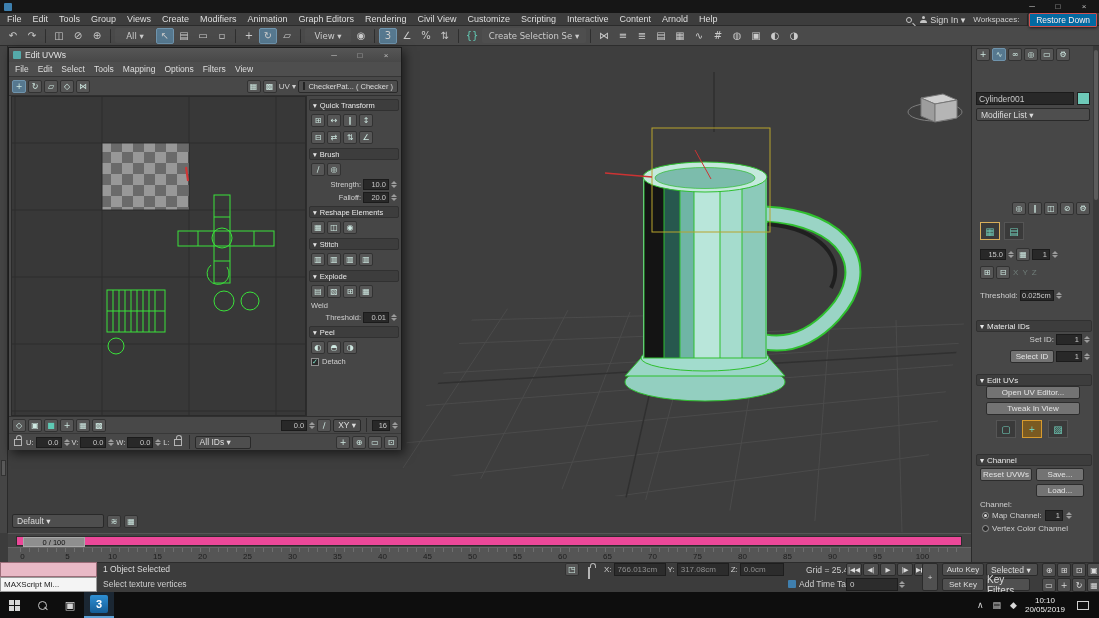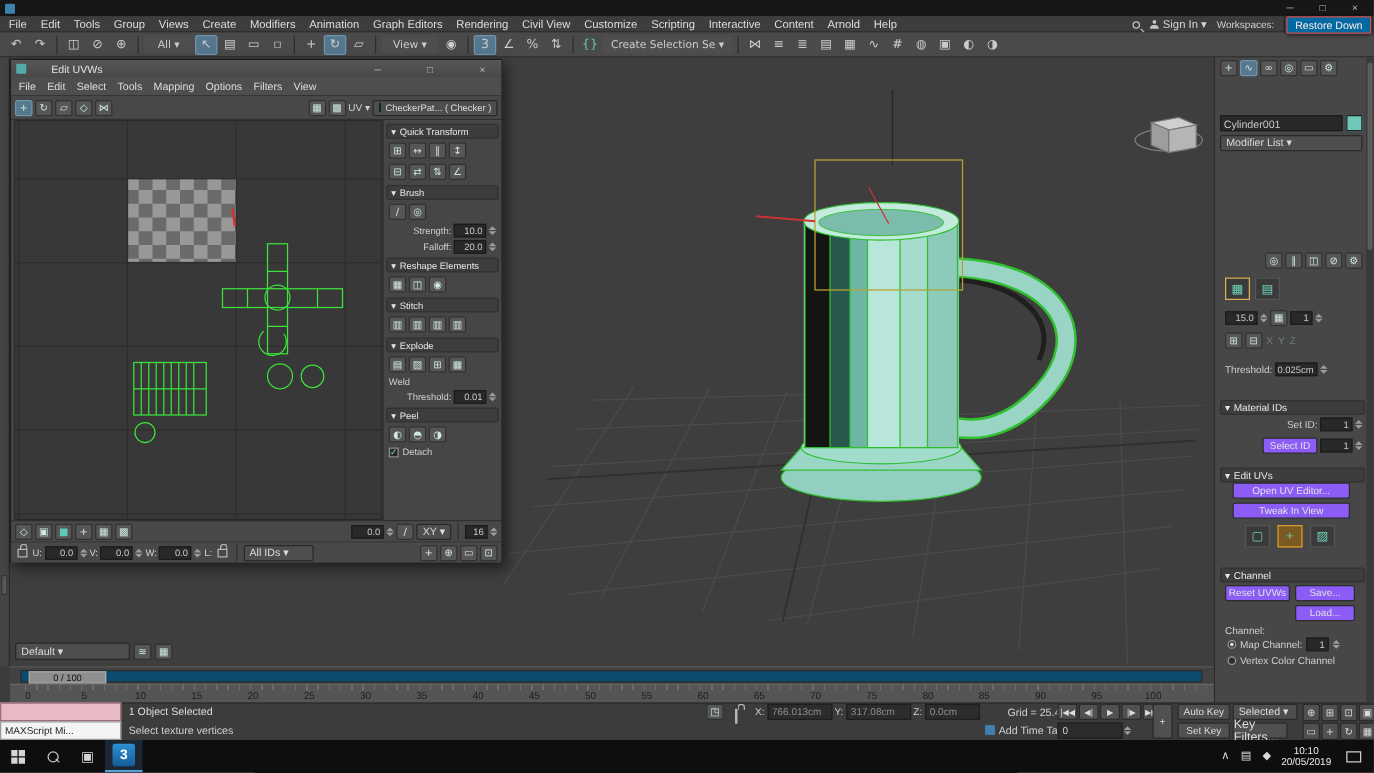--- a/index.html
+++ b/index.html
@@ -31,21 +31,21 @@
 .tb-icon.dd{font-size:8.5px;height:15px}
 .tb-icon.teal{color:#63c7b2}
 .w40{min-width:40px}.w46{min-width:46px}.w104{min-width:104px}
 .sep{min-width:1px;width:1px;height:14px;background:#2e2e2e;margin:0 3px;border:none}
 
 .leftstrip{left:0;top:46px;width:8px;height:487px;background:#454545;border-right:1px solid #2a2a2a}
 .dockhandle{left:1px;top:460px;width:5px;height:16px;background:#5a5a5a;border:1px solid #333}
 .viewport{left:8px;top:46px;width:963px;height:487px;background:#3e3e3e}
 
 .uvwin{left:8px;top:47px;width:394px;height:403px;background:#4a4a4a;border:1px solid #1c1c1c;box-shadow:3px 4px 10px rgba(0,0,0,.55);z-index:30}
-.uvtitle{height:14px;background:linear-gradient(#565656,#484848);display:flex;align-items:center;gap:20px;padding:0 4px;font-size:8.5px;color:#e2e2e2}
+.uvtitle{height:14px;background:linear-gradient(#565656,#484848);display:flex;align-items:center;gap:4px;padding:0 4px;font-size:8.5px;color:#e2e2e2}
 .uvmenu{height:15px;background:#4e4e4e;border-bottom:1px solid #353535;display:flex;align-items:center;gap:9px;padding:0 6px;font-size:8.5px}
 .uvtools{height:19px;background:#484848;border-bottom:1px solid #303030;display:flex;align-items:center;gap:2px;padding:0 3px}
 .mini{min-width:14px;height:13px;background:#565656;border:1px solid #323232;border-radius:2px;color:#cfe9e2;font-size:8px;display:flex;align-items:center;justify-content:center;font-family:"DejaVu Sans",sans-serif}
 .mini.on{background:#56788f;border-color:#6f94ad}
 .mini.teal{color:#5ec9b4}
 .uvcanvas{left:2px;top:48px;width:295px;height:320px;background:#383838;border:1px solid #2a2a2a}
 .uvpanel{left:297px;top:48px;width:95px;height:320px;background:#464646;border-left:1px solid #2c2c2c;overflow:hidden;padding:1px}
 .rhead{background:#3d3d3d;border:1px solid #313131;border-radius:2px;height:12px;display:flex;align-items:center;gap:3px;padding:0 3px;font-size:7.5px;color:#e8e8e8;margin:2px 1px 1px 1px}
 .icons{display:flex;gap:2px;padding:2px 3px;flex-wrap:wrap}
 .srow{display:flex;align-items:center;justify-content:flex-end;gap:2px;padding:1px 3px;font-size:7.5px;color:#cfcfcf}
@@ -56,38 +56,38 @@
 .spn .up{border-bottom:3px solid #9c9c9c}
 .spn .dn{border-top:3px solid #9c9c9c}
 .chk{width:8px;height:8px;border:1px solid #909090;background:#2a2a2a;color:#7fe0c8;font-size:7px;display:flex;align-items:center;justify-content:center}
 .uvbottom{left:0;top:368px;width:392px;height:17px;background:#484848;border-top:1px solid #2f2f2f;display:flex;align-items:center;gap:2px;padding:0 3px}
 .uvbottom2{left:0;top:385px;width:392px;height:17px;background:#484848;border-top:1px solid #383838;display:flex;align-items:center;gap:2px;padding:0 3px;font-size:7.5px}
 .lock{width:8px;height:7px;border:1px solid #b5b5b5;position:relative;margin:0 2px}
 .lock:before{content:"";position:absolute;width:4px;height:4px;border:1px solid #b5b5b5;border-bottom:none;border-radius:3px 3px 0 0;left:1px;top:-5px}
 
 .cpanel{left:971px;top:46px;width:128px;height:516px;background:#474747;border-left:1px solid #2a2a2a}
 .cp-tabs{display:flex;gap:2px;padding:2px 4px}
-.btn{background:#8b5cf6;border:1px solid #2c2c2c;border-radius:2px;color:#e2e2e2;display:flex;align-items:center;justify-content:center;font-size:8px}
+.btn{background:#737373;border:1px solid #2c2c2c;border-radius:2px;color:#e2e2e2;display:flex;align-items:center;justify-content:center;font-size:8px}
 .stack{position:absolute;left:4px;top:79px;width:114px;height:75px;background:#353535;border:1px solid #272727;overflow:hidden}
 .stack-row{height:13px;display:flex;align-items:center;gap:3px;padding:0 3px;color:#dadada;font-size:8.5px}
 .stack-row .pre{color:#9fbfb4;font-size:7px}
 .stack-row.sel{background:#5c788e;color:#fff}
 .stack-row.base{padding-left:16px}
 .scrollbar{position:absolute;right:0;top:0;width:6px;height:516px;background:#3a3a3a}
 .scrollbar .thumb{position:absolute;left:1px;top:4px;width:4px;height:150px;background:#5c5c5c;border-radius:2px}
 .cp-label{font-size:8px;color:#cfcfcf}
 .bigicon{width:20px;height:18px;background:#3a3a3a;border:1px solid #555;color:#6fcdb9;font-size:10px;display:flex;align-items:center;justify-content:center}
 .bigicon.on{border-color:#d8ae5a}
 .xyz{color:#8fa7a0;font-size:8px;letter-spacing:1px;opacity:.55}
 .radio{width:7px;height:7px;border:1px solid #9a9a9a;border-radius:50%;background:#2c2c2c;display:inline-flex;align-items:center;justify-content:center}
 .radio.on:after{content:"";width:3px;height:3px;background:#ddd;border-radius:50%}
 .amber{background:#7a5a22;border-color:#d89b2e}
 
 .sliderrow{left:8px;top:533px;width:963px;height:14px;background:#424242;border-top:1px solid #555}
-.slidertrack{position:absolute;left:8px;top:2px;width:946px;height:10px;background:#0c4a6e;border:1px solid #2d2d2d}
+.slidertrack{position:absolute;left:8px;top:2px;width:946px;height:10px;background:#ec4899;border:1px solid #2d2d2d}
 .sliderhandle{position:absolute;left:6px;top:0px;width:62px;height:10px;background:#8f8f8f;border:1px solid #a8a8a8;color:#111;font-size:7.5px;display:flex;align-items:center;justify-content:center}
 .ruler{left:8px;top:547px;width:963px;height:15px;background:#555555;border-top:1px solid #666;
  background-image:repeating-linear-gradient(90deg,#6e6e6e 0 1px,transparent 1px 9px);background-size:945px 4px;background-repeat:no-repeat;background-position:12px 0}
 .ticks{position:absolute;left:-8px;top:4px;width:985px;display:flex}
 .tick{width:45px;text-align:center;color:#1d1d1d;font-size:8px}
 
 .statusbg{left:0;top:562px;width:1099px;height:30px;background:#3c3c3c;border-top:1px solid #2c2c2c}
 .msr-pink{left:0;top:562px;width:97px;height:15px;background:#e9b9c6;border:1px solid #9c6d79}
 .msr-white{left:0;top:577px;width:97px;height:15px;background:#f4f4f4;border:1px solid #9a9a9a;color:#222;font-size:8px;display:flex;align-items:center;padding:0 3px}
 .sfield{background:#2c2c2c;border:1px solid #1e1e1e;color:#8f8f8f;height:13px;font-size:8px;display:flex;align-items:center;padding:0 3px}

